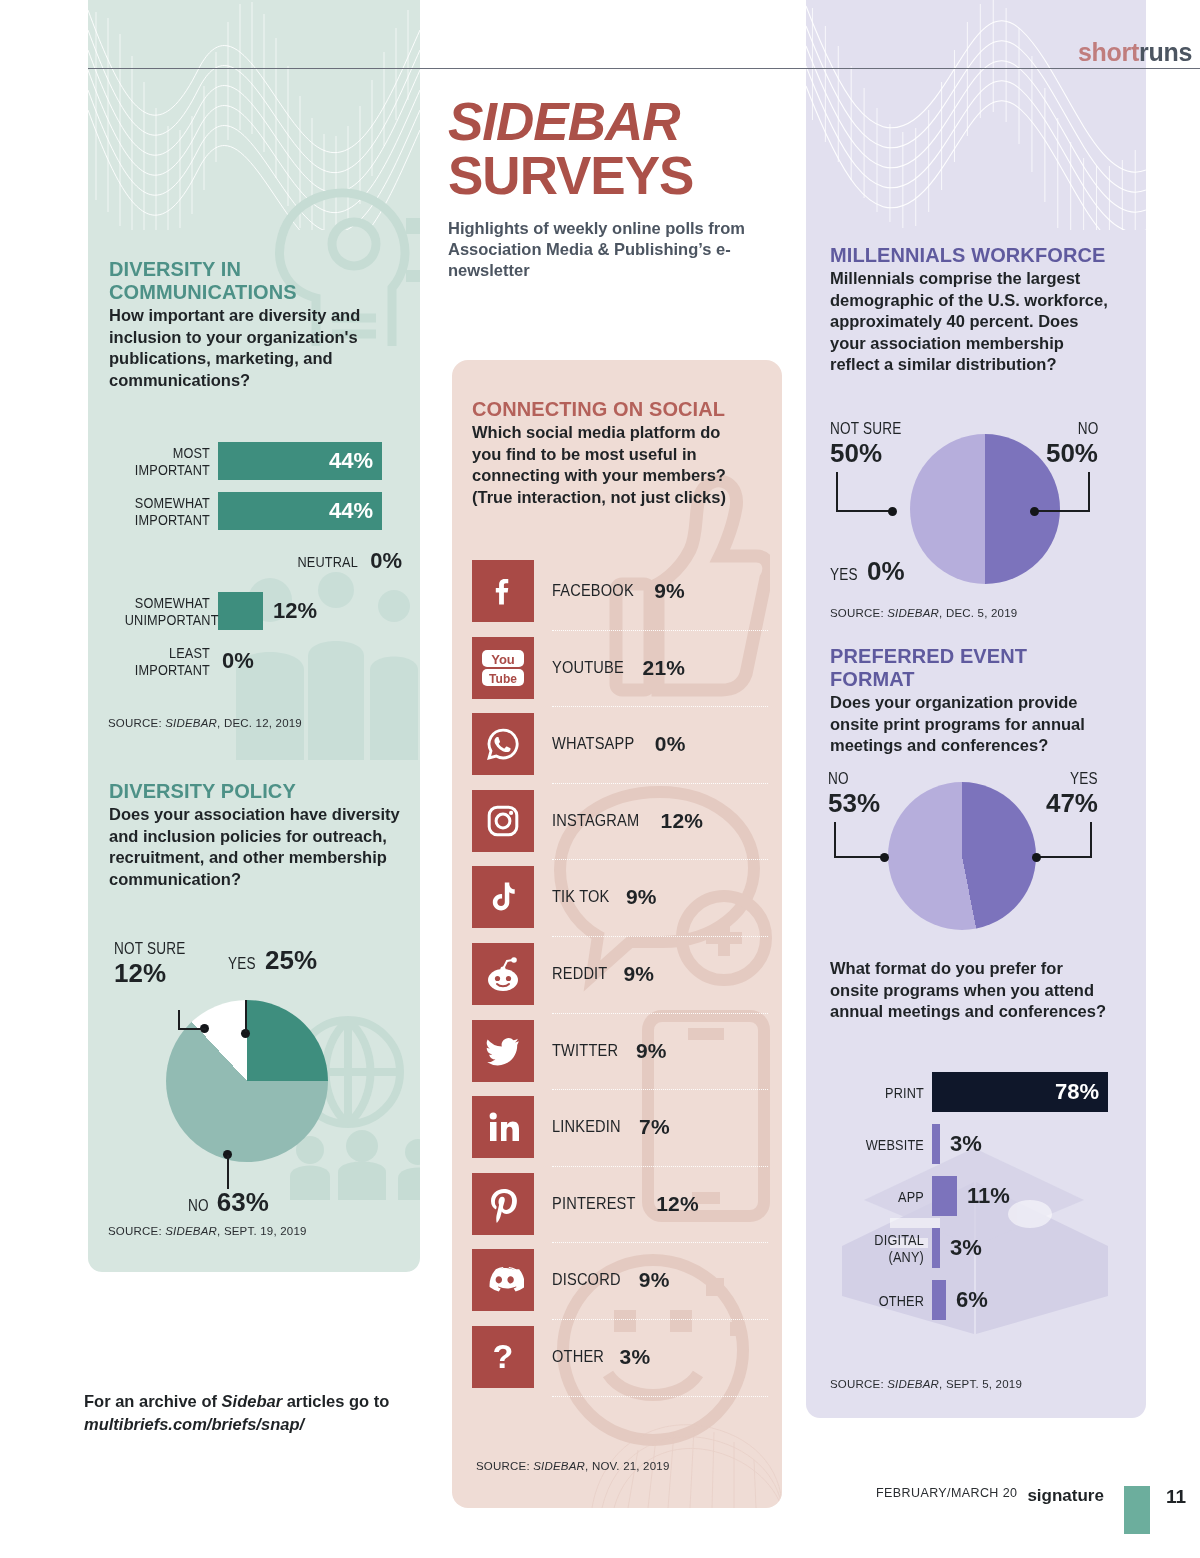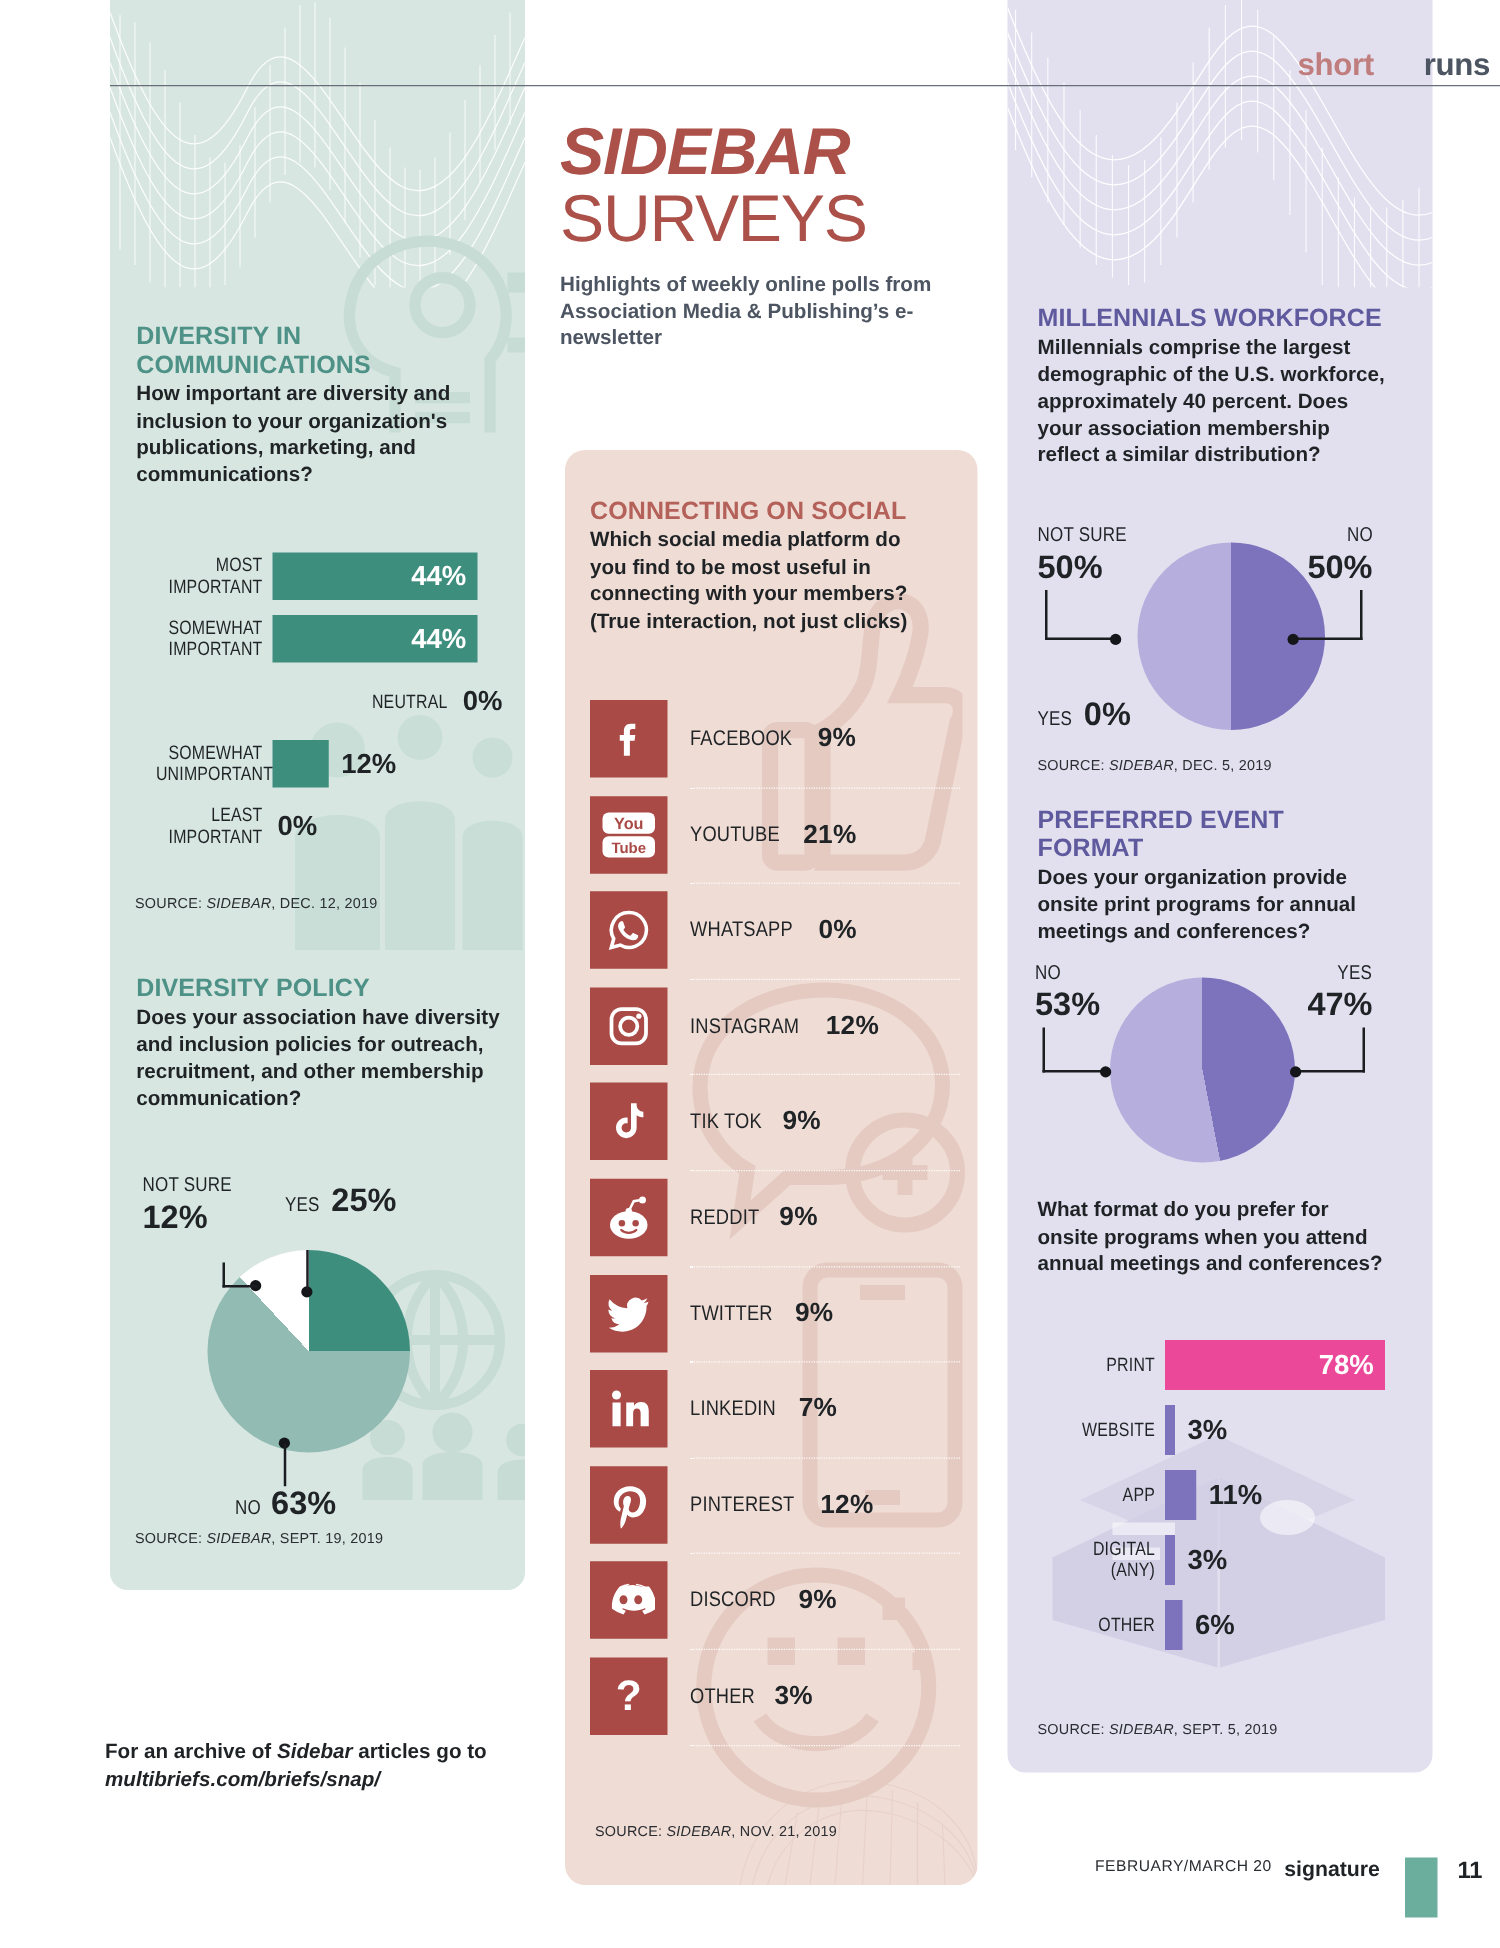--- a/index.html
+++ b/index.html
@@ -20,26 +20,26 @@
   .mesh{position:absolute;left:0;top:0;width:100%;height:230px;pointer-events:none;}
   .mesh-c{position:absolute;left:0;bottom:0;width:100%;height:170px;pointer-events:none;opacity:.75;}
 
   
   .wm{position:absolute;pointer-events:none;}
 
   
   .hdr-rule{position:absolute;left:88px;top:68px;width:1112px;height:1px;background:#6a6e7a;}
   .brandmark{position:absolute;right:8px;top:38px;font-size:25px;font-weight:700;letter-spacing:-.3px;}
   .brandmark .b1{color:#c07d7d;}
-  .brandmark .b2{color:#4c5561;margin-left:40px;}
+  .brandmark .b2{color:#4c5561;}
 
   
   .title-wrap{position:absolute;left:448px;top:96px;width:330px;}
   .t-sidebar{font-size:53px;line-height:52px;font-weight:700;font-style:italic;color:#ab5149;letter-spacing:-1px;}
-  .t-surveys{font-size:53px;line-height:56px;font-weight:400;color:#ab5149;letter-spacing:-1px;}
+  .t-surveys{font-size:53px;line-height:56px;font-weight:700;color:#ab5149;letter-spacing:-1px;}
   .t-sub{margin-top:14px;font-size:16.5px;line-height:21px;font-weight:700;color:#4c5561;}
 
   
   .sec-head{font-size:20px;font-weight:700;letter-spacing:.1px;line-height:23px;}
   .sec-head.teal{color:#4d9187;}
   .sec-head.red{color:#b4615a;}
   .sec-head.purple{color:#5f5a9e;}
   .sec-q{font-size:16.5px;line-height:21.5px;font-weight:700;color:#1f2326;margin-top:1px;}
   .source{font-size:11.5px;color:#2a2d31;letter-spacing:.2px;}
   .source i{font-style:italic;}
@@ -370,21 +370,21 @@
     <div class="dot" style="left:226px;top:853px;"></div>
 
     <div class="sec-q" style="position:absolute;left:24px;top:957px;width:282px;">What format do you prefer for onsite programs when you attend annual meetings and conferences?</div>
 
     <div class="barchart" style="left:18px;top:1066px;width:290px;">
       <div class="barrow" style="height:52px;">
         <div class="lbl" style="width:100px;">
             <span>PRINT</span>
           </div>
         <div class="barwrap" style="margin-left:8px;">
-          <div class="bar" style="width:176px;background:#ec4899;display:flex;height:40px;">
+          <div class="bar" style="width:176px;background:#0f172a;display:flex;height:40px;">
             <span class="val-in" style="line-height:40px;">78%</span>
           </div>
         </div>
       </div>
       <div class="barrow" style="height:52px;">
         <div class="lbl" style="width:100px;">
             <span>WEBSITE</span>
           </div>
         <div class="barwrap" style="margin-left:8px;">
           <div class="bar" style="width:8px;background:#7c73bc;height:40px;"></div>

